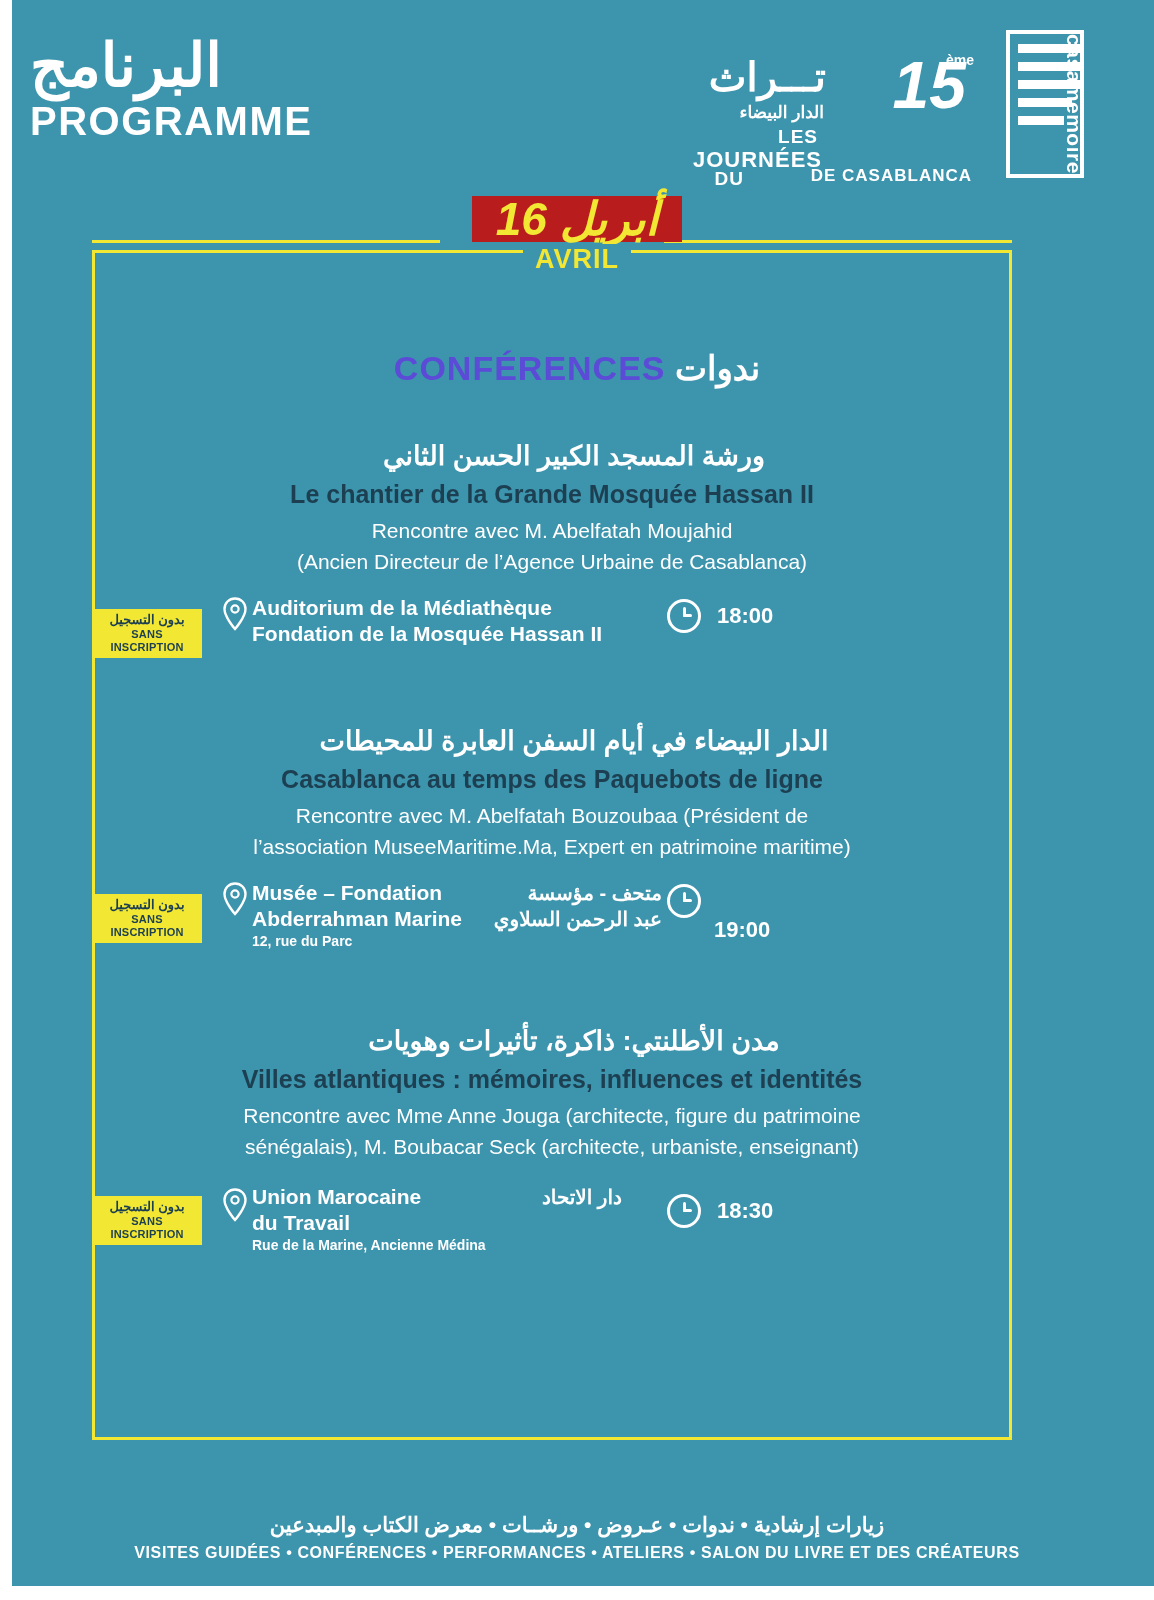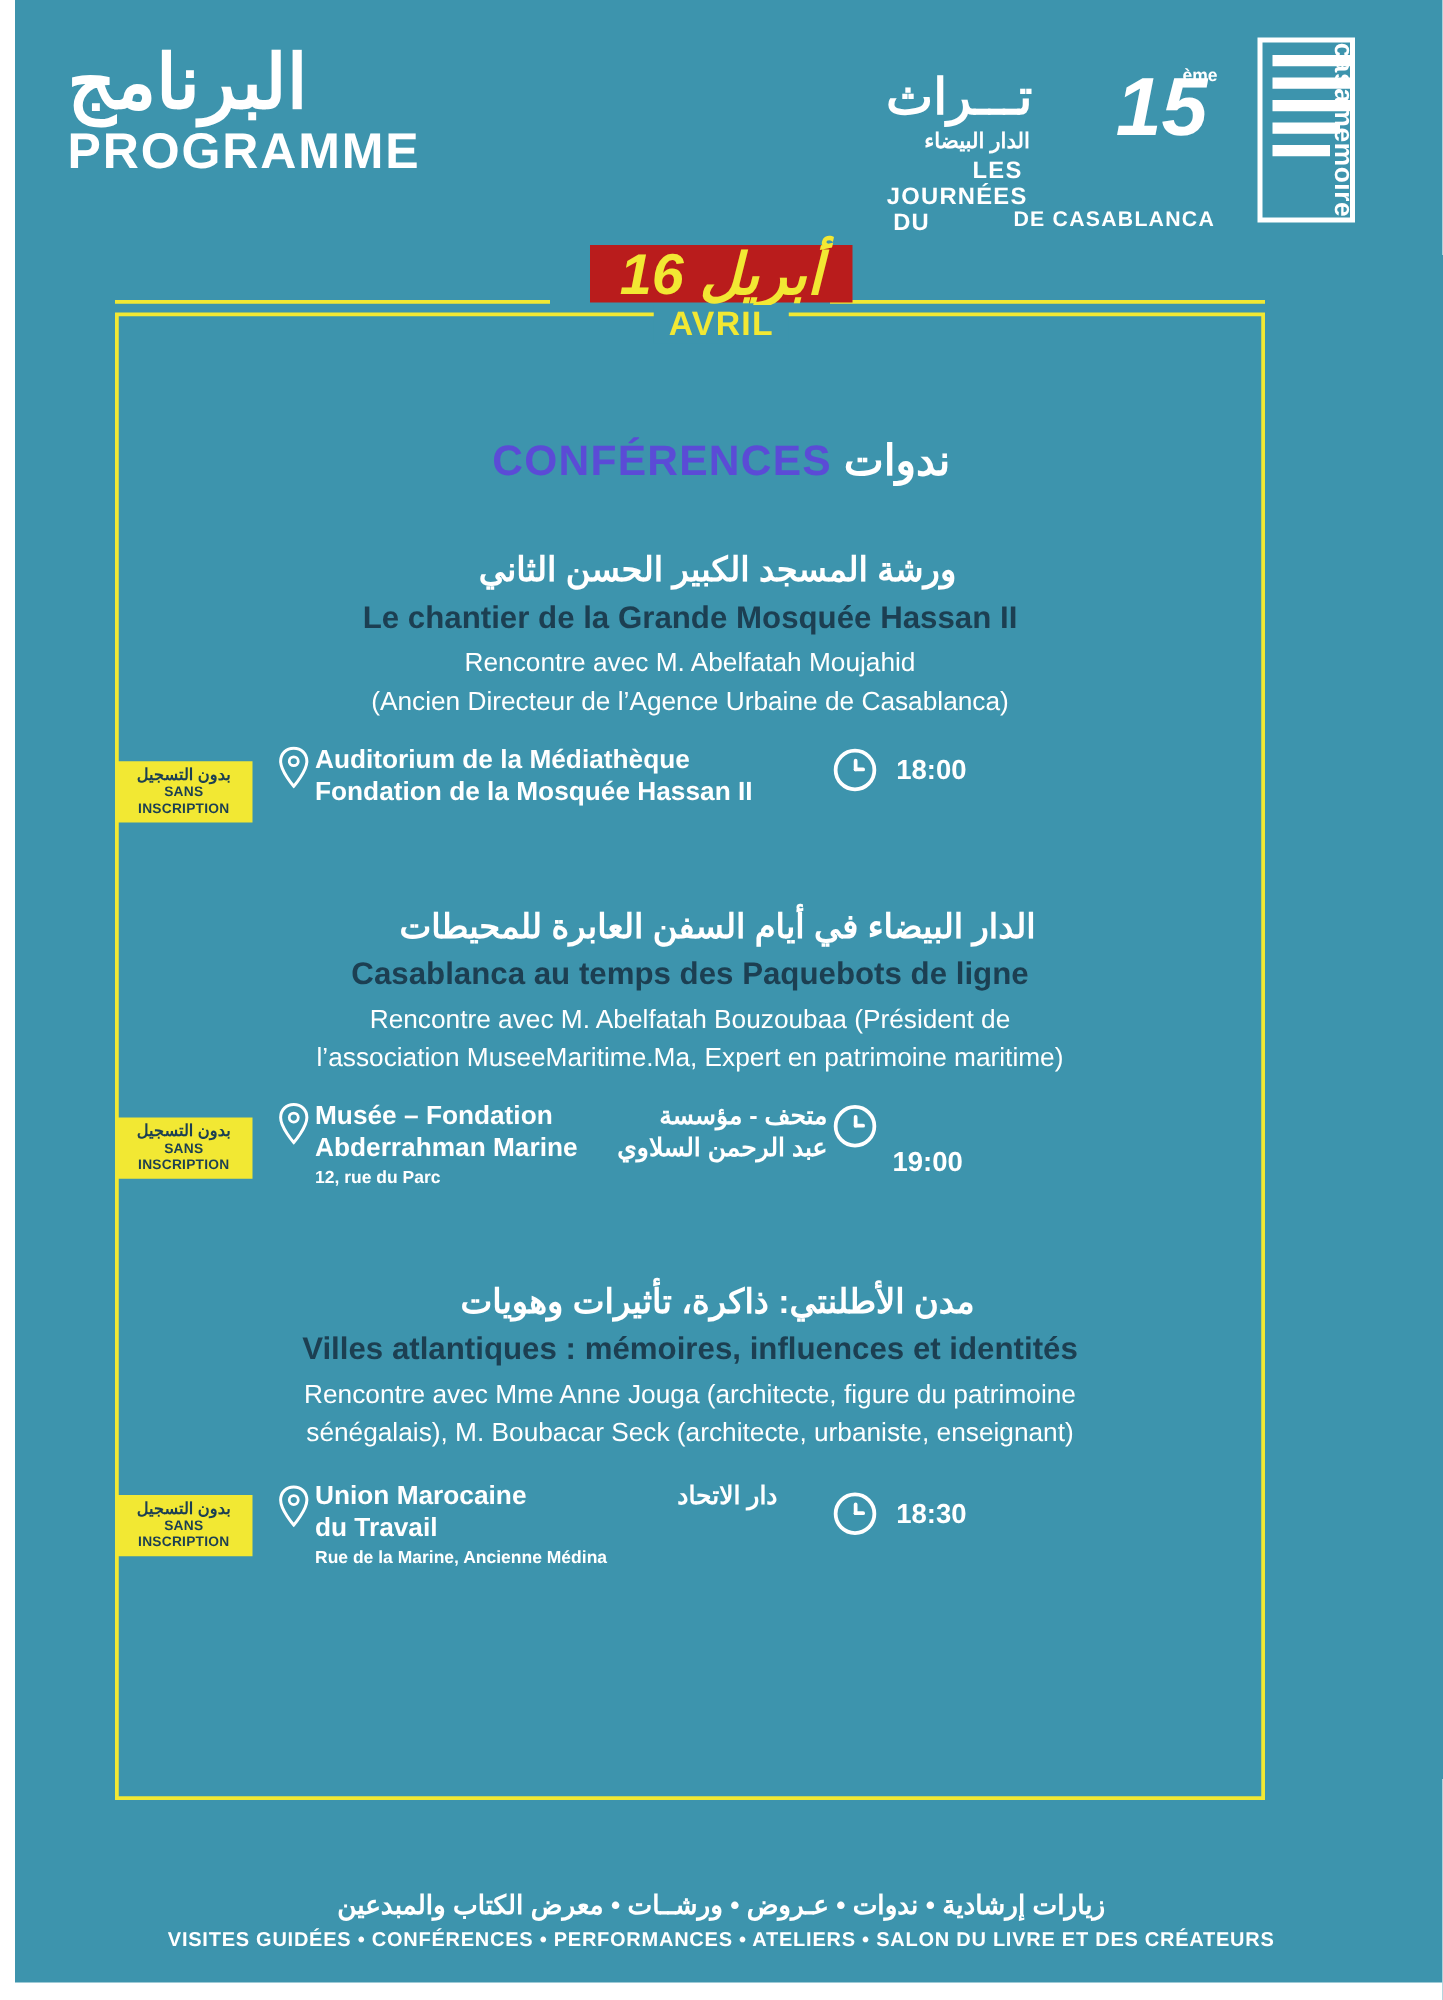--- a/index.html
+++ b/index.html
@@ -22,21 +22,20 @@
     position: relative;
     height: 205px;
     padding: 0 30px;
     box-sizing: border-box;
   }
   .prog-title {
     position: absolute;
     left: 30px;
     top: 34px;
     color: #ffffff;
-    margin-left: 24px;
   }
   .prog-title .ar {
     font-size: 60px;
     font-weight: bold;
     line-height: 1.05;
     letter-spacing: 0px;
     direction: rtl;
     text-align: left;
   }
   .prog-title .fr {
@@ -79,21 +78,21 @@
     right: 156px;
     top: 96px;
     font-size: 19px;
     font-weight: bold;
     letter-spacing: 1px;
   }
   .jdp-journees {
     position: absolute;
     right: 152px;
     top: 117px;
-    font-size: 19px;
+    font-size: 22px;
     font-weight: bold;
     letter-spacing: 1px;
   }
   .jdp-du {
     position: absolute;
     right: 230px;
     top: 138px;
     font-size: 19px;
     font-weight: bold;
     letter-spacing: 1px;

